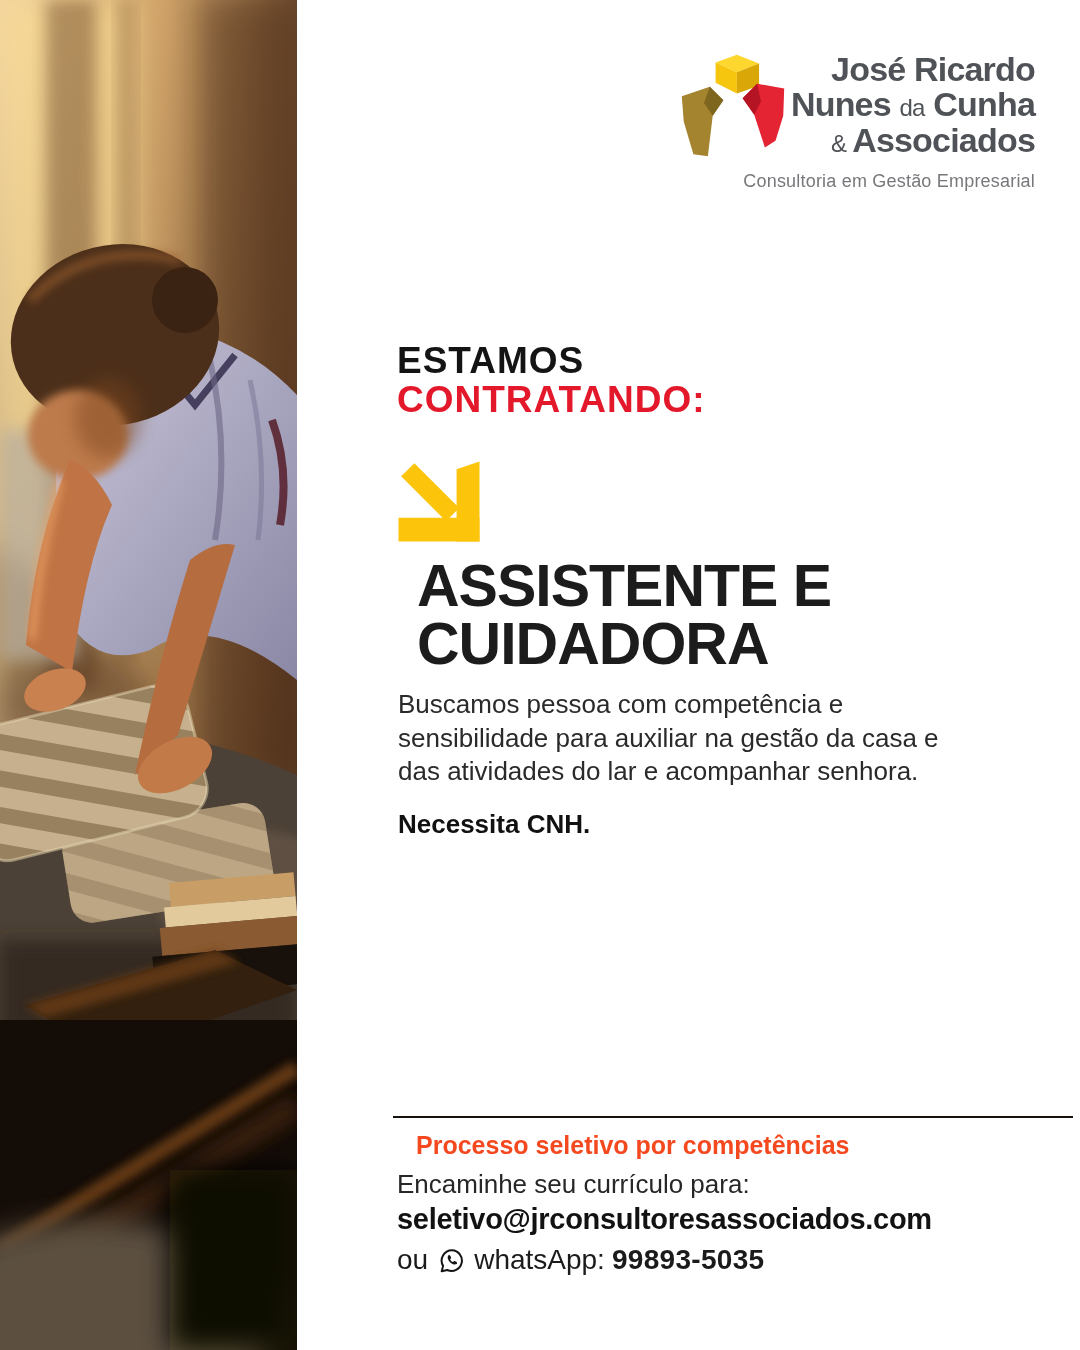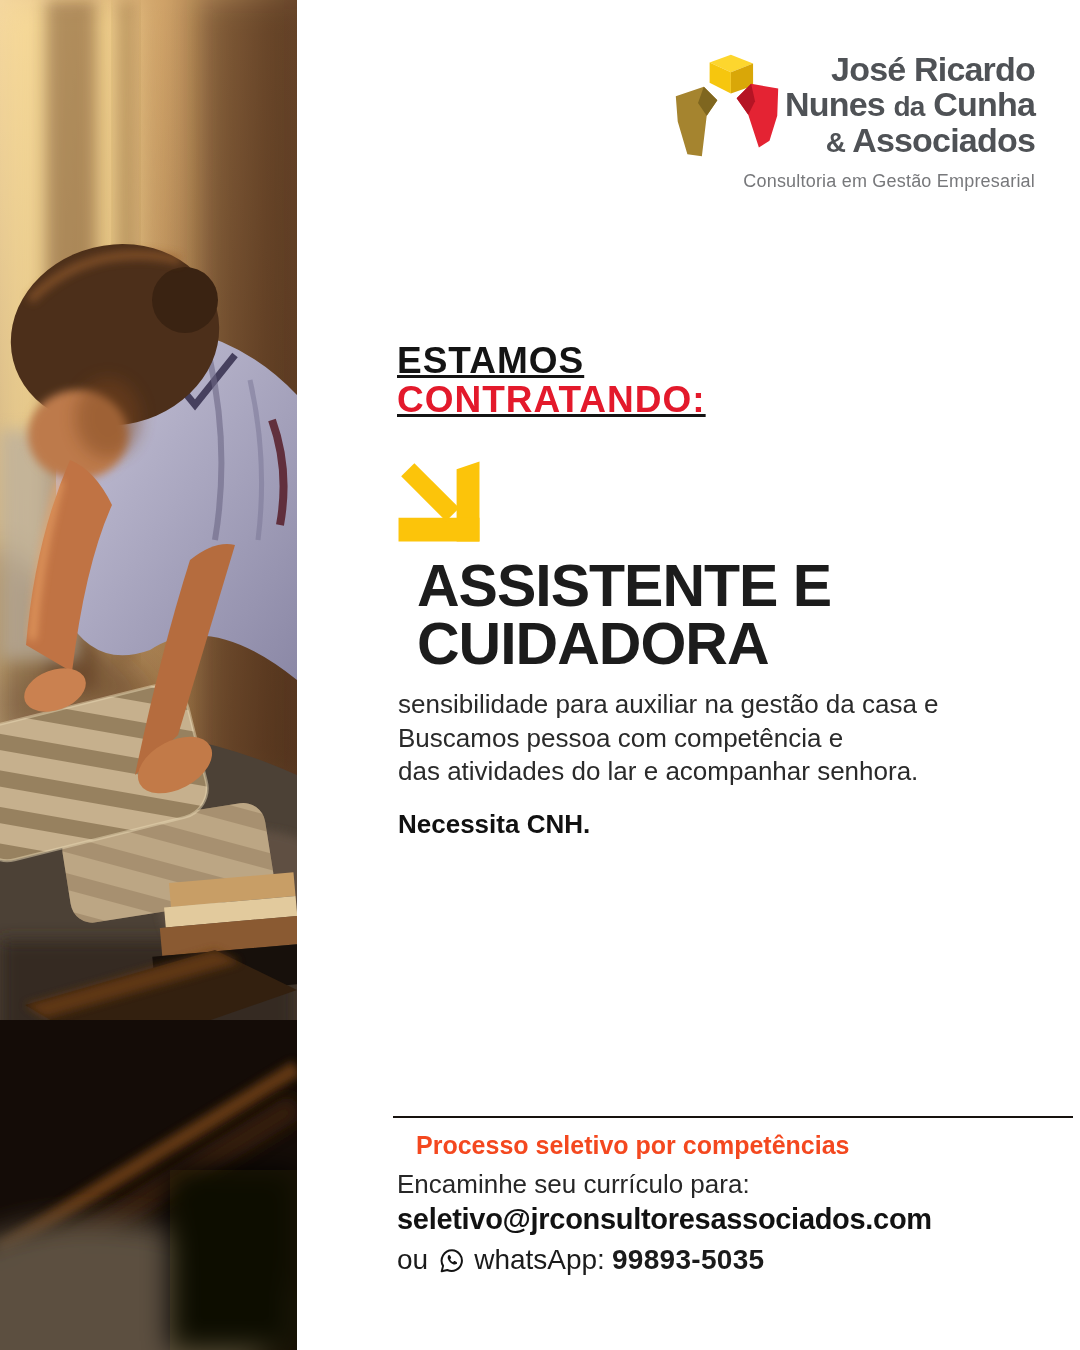--- a/index.html
+++ b/index.html
@@ -9,25 +9,25 @@
     margin:0 auto;
   }
   
   .photo-wrap{position:absolute;left:0;top:0;width:297px;height:1350px;overflow:hidden;}
   .photo-wrap svg{display:block;}
 
   
   .brand{position:absolute;top:48px;right:45px;text-align:right;}
   .brand-row{display:flex;align-items:center;justify-content:flex-start;}
   .brand-names{color:var(--logo_text,#4f5256);font-weight:600;font-size:34px;line-height:1.04;letter-spacing:-0.8px;}
-  .brand-names .small{font-size:28px;font-weight:700;}
+  .brand-names .small{font-size:24px;font-weight:400;}
   .brand-tagline{margin-top:9px;color:var(--logo_tagline,#77787b);font-size:18px;font-weight:400;letter-spacing:0.2px;}
 
   
-  .hiring{position:absolute;left:397px;top:341px;font-weight:800;font-size:37px;line-height:1.06;letter-spacing:1px;color:#141414;text-decoration:underline;}
+  .hiring{position:absolute;left:397px;top:341px;font-weight:800;font-size:37px;line-height:1.06;letter-spacing:1px;color:#141414;}
   .hiring .accent{color:var(--accent_red,#e3192b);}
 
   
   .arrow{position:absolute;left:395px;top:457px;width:88px;height:88px;}
 
   
   .job-title{position:absolute;left:417px;top:558px;font-weight:700;font-size:59px;line-height:0.98;letter-spacing:-1px;color:#1c1c1c;}
   .job-desc{position:absolute;left:398px;top:688px;font-size:26px;line-height:1.29;color:#2a2a2a;}
   .job-desc .req{font-weight:700;color:#111111;margin-top:19px;}
 
@@ -163,22 +163,22 @@
       <polygon points="7,22 22,7 73,58 58,73"></polygon>
     </g>
   </svg>
 
   <div class="job-title">
     <div>ASSISTENTE E</div>
     <div>CUIDADORA</div>
   </div>
 
   <div class="job-desc">
+    <div>Buscamos pessoa com competência e</div>
     <div>sensibilidade para auxiliar na gestão da casa e</div>
-    <div>Buscamos pessoa com competência e</div>
     <div>das atividades do lar e acompanhar senhora.</div>
     <div class="req">Necessita CNH.</div>
   </div>
 
   <div class="rule"></div>
   <div class="f-highlight">Processo seletivo por competências</div>
   <div class="f-instruction">Encaminhe seu currículo para:</div>
   <div class="f-email">seletivo@jrconsultoresassociados.com</div>
   <div class="f-wa">
     <span>ou</span>

